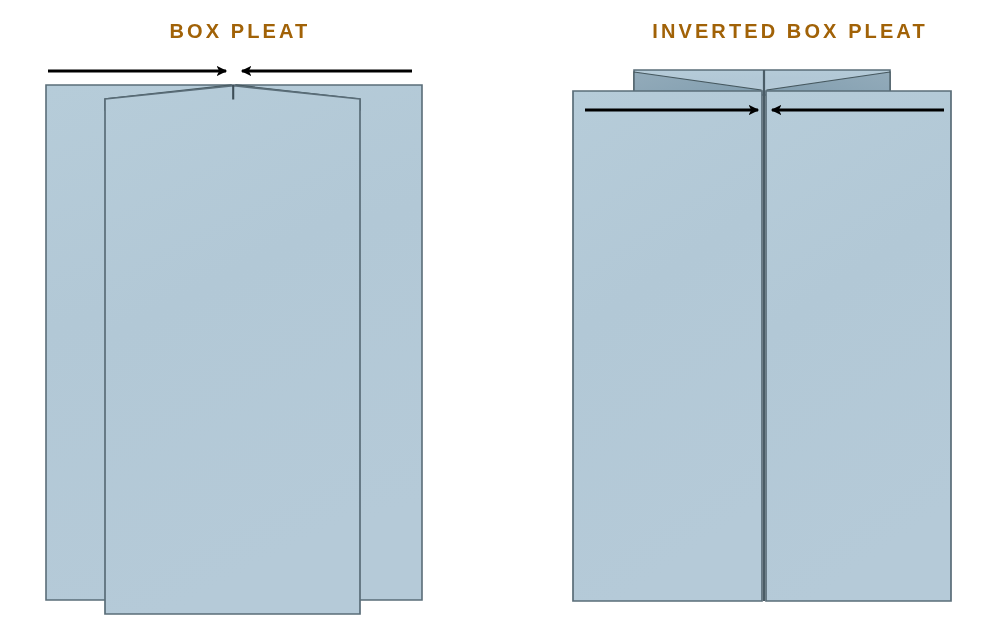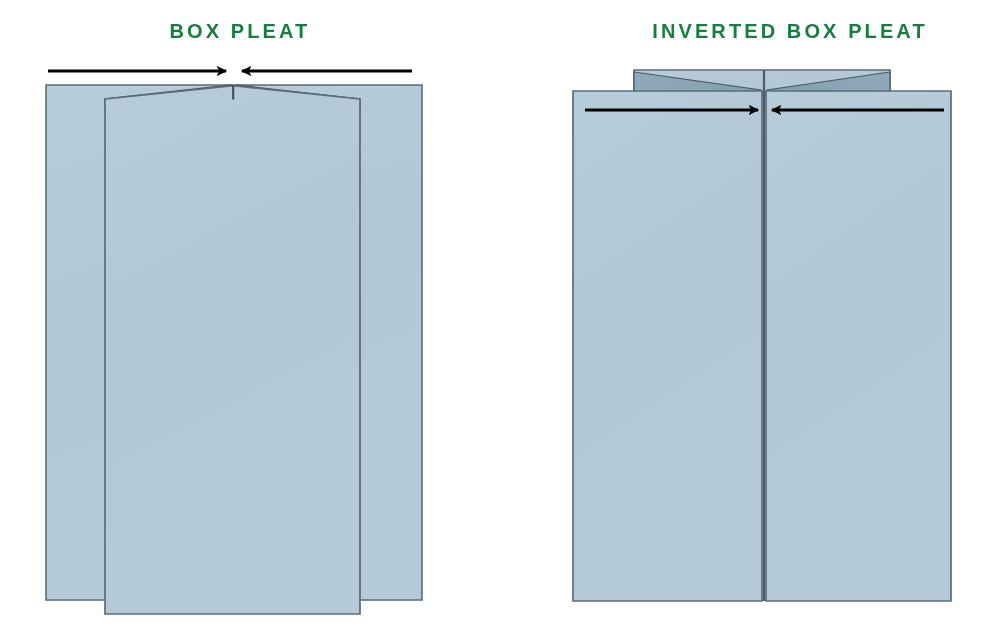--- a/index.html
+++ b/index.html
@@ -19,21 +19,21 @@
     width: 1000px;
     height: 644px;
     background: #ffffff;
   }
   .panel-title {
     position: absolute;
     top: 20px;
     font-size: 20px;
     font-weight: 700;
     letter-spacing: 3.1px;
-    color: #15803d;
+    color: #a16207;
     text-align: center;
     white-space: nowrap;
     font-family: "Liberation Sans", sans-serif;
   }
   #title-box-pleat {
     left: 0;
     width: 480px;
   }
   #title-inverted-box-pleat {
     left: 550px;

